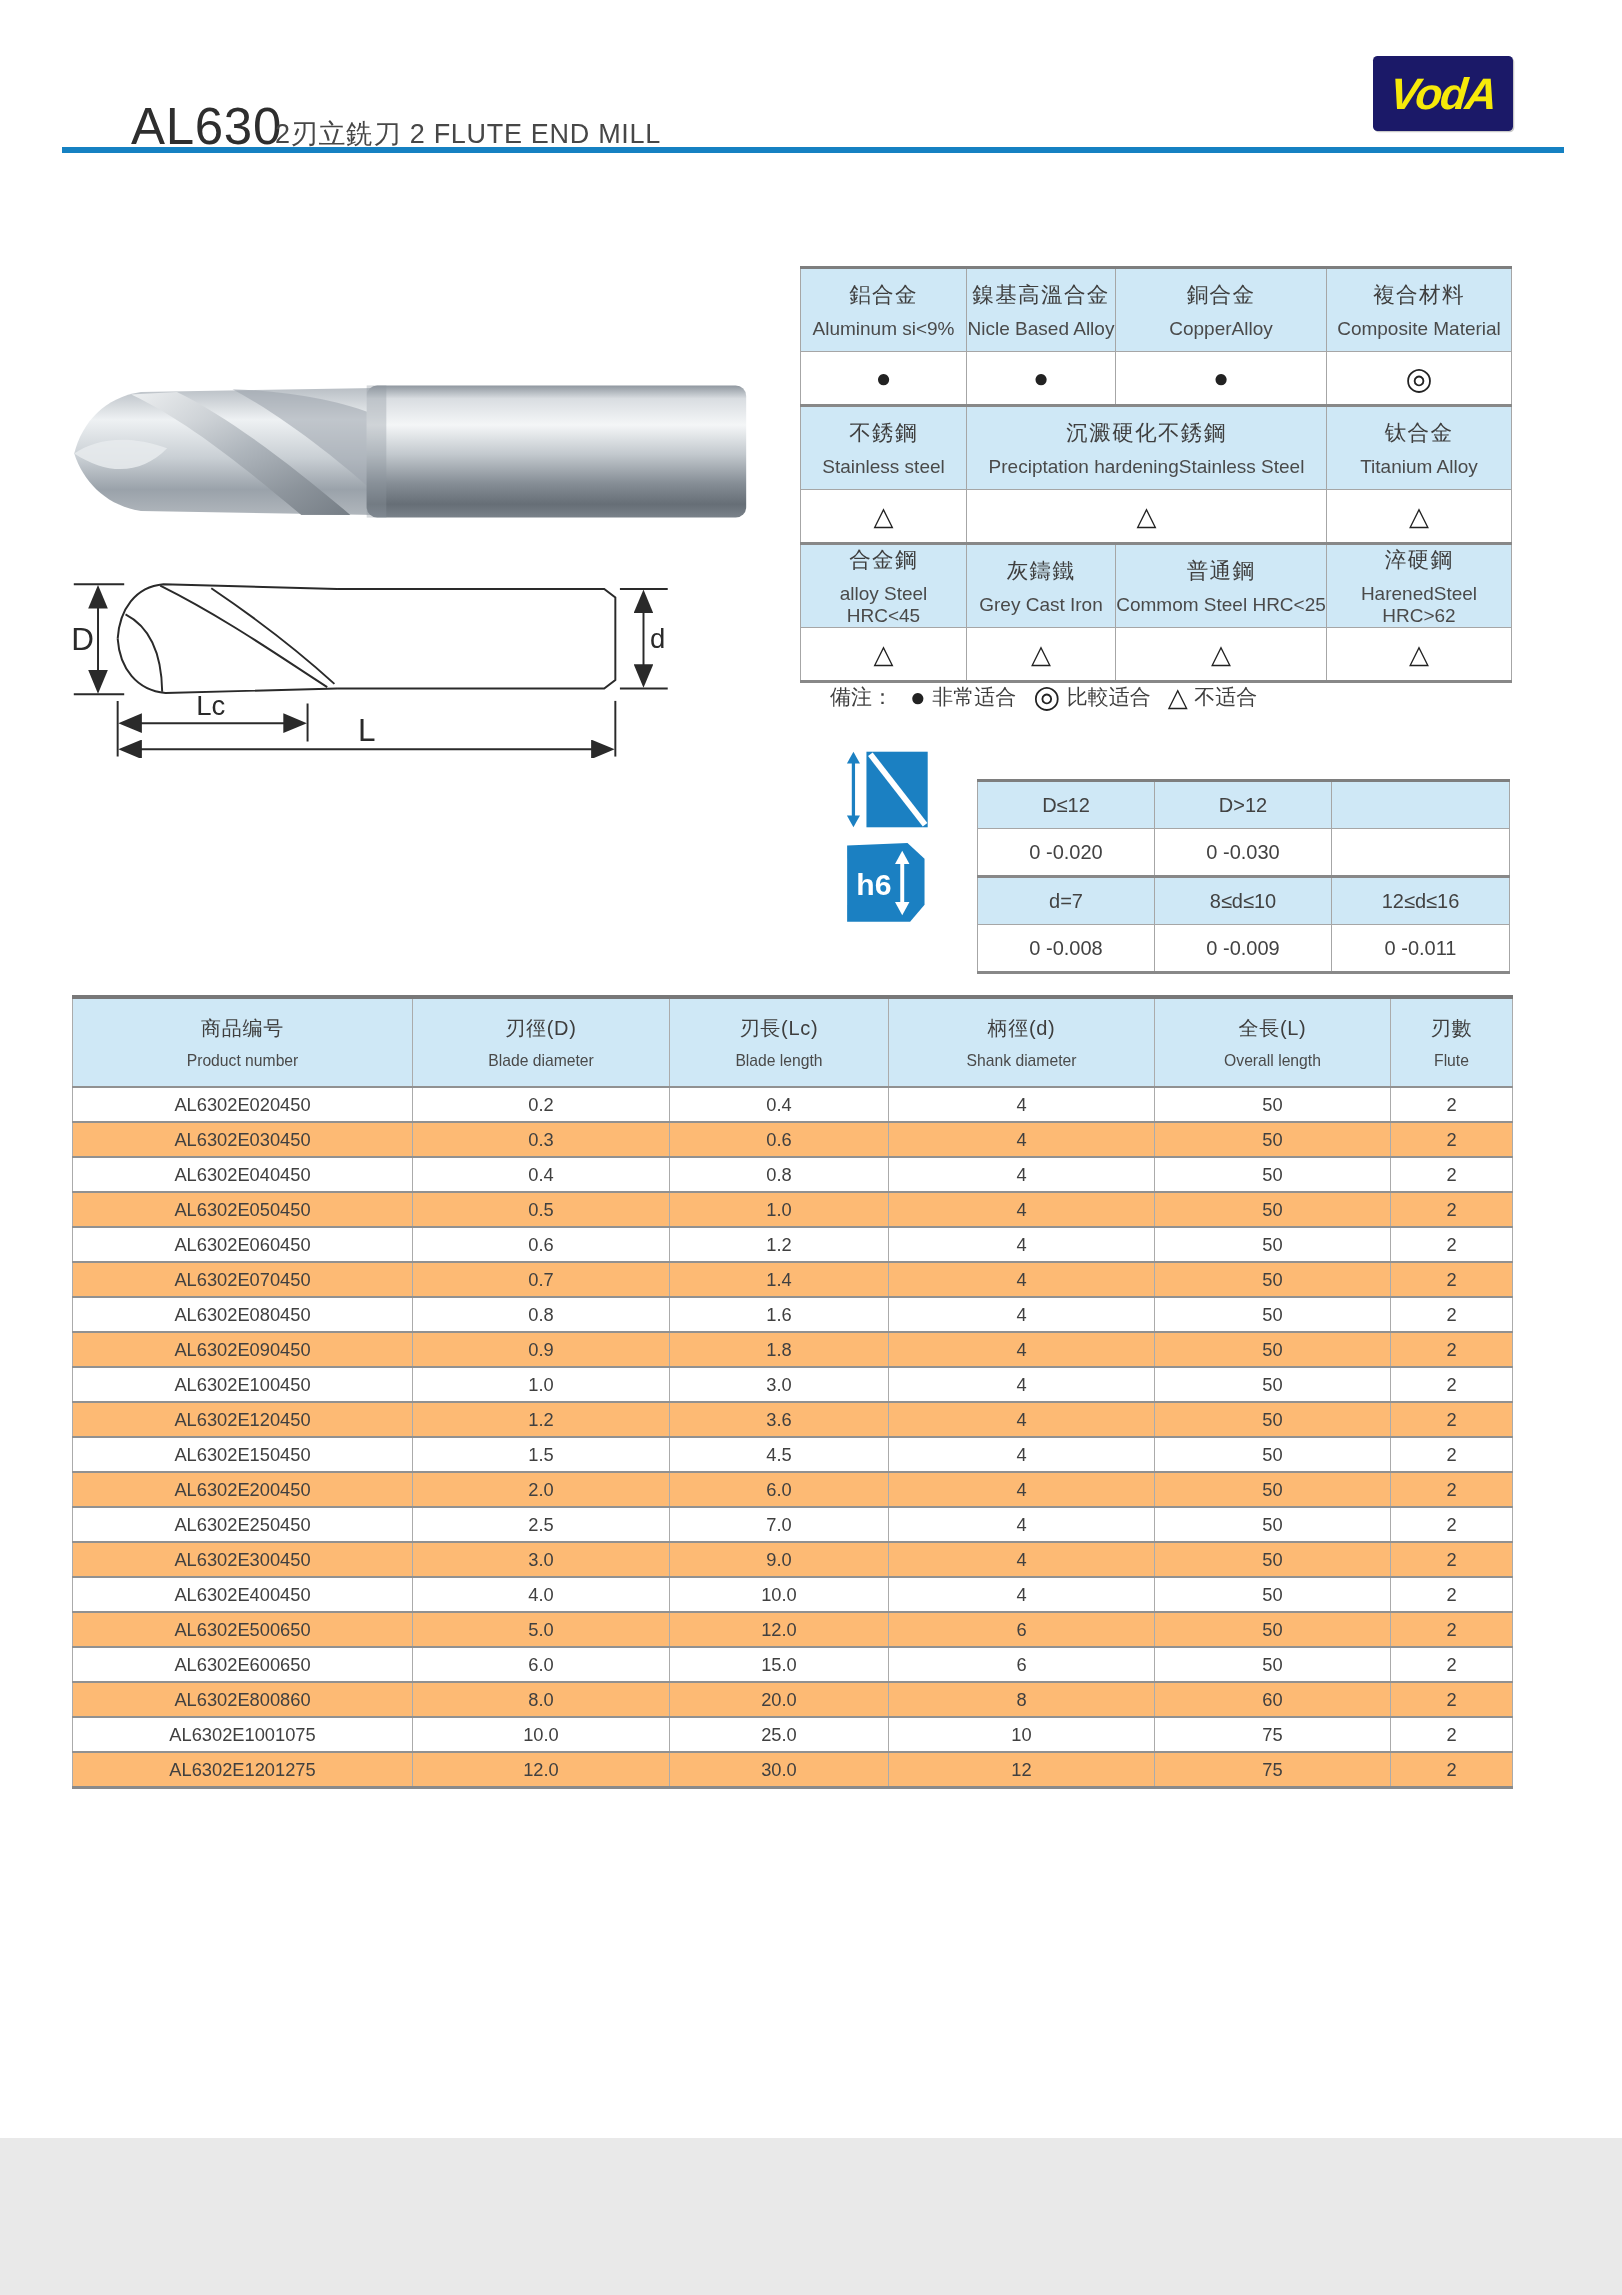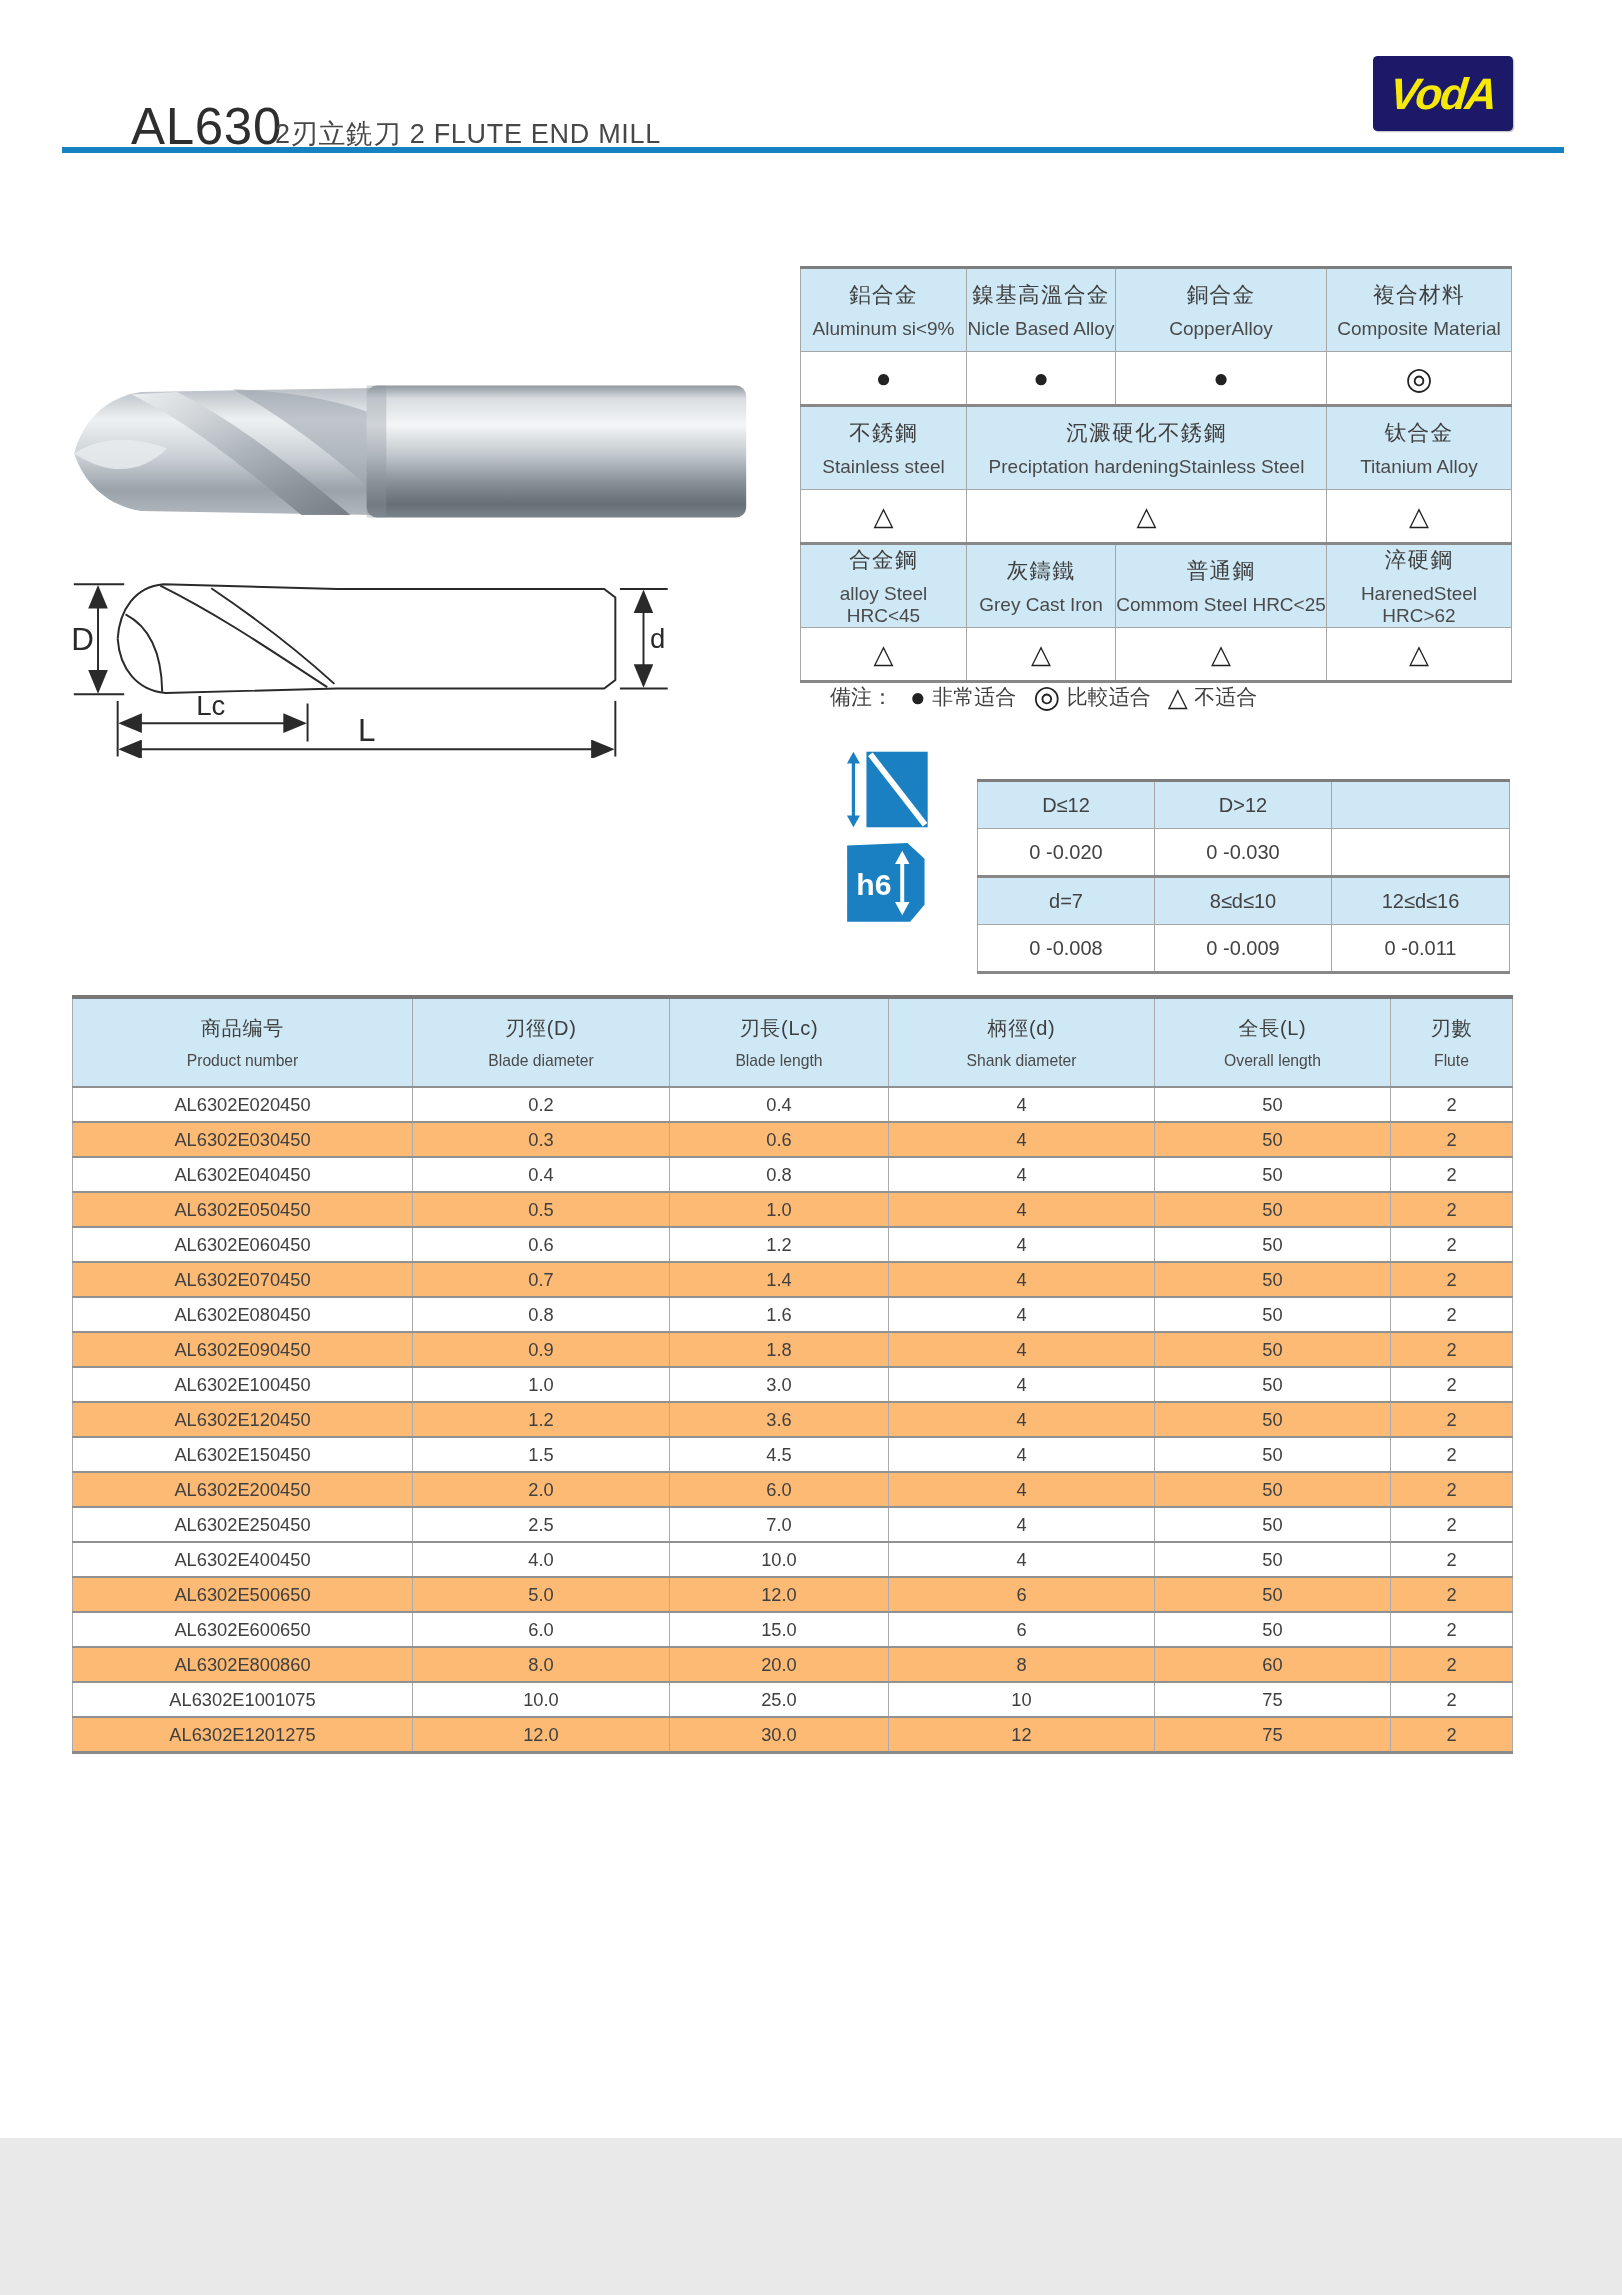--- a/index.html
+++ b/index.html
@@ -401,20 +401,28 @@
           <td>2</td>
         </tr>
         <tr>
           <td>AL6302E250450</td>
           <td>2.5</td>
           <td>7.0</td>
           <td>4</td>
           <td>50</td>
           <td>2</td>
         </tr>
+        <tr class="alt">
+          <td>AL6302E300450</td>
+          <td>3.0</td>
+          <td>9.0</td>
+          <td>4</td>
+          <td>50</td>
+          <td>2</td>
+        </tr>
         <tr>
           <td>AL6302E400450</td>
           <td>4.0</td>
           <td>10.0</td>
           <td>4</td>
           <td>50</td>
           <td>2</td>
         </tr>
         <tr class="alt">
           <td>AL6302E500650</td>

